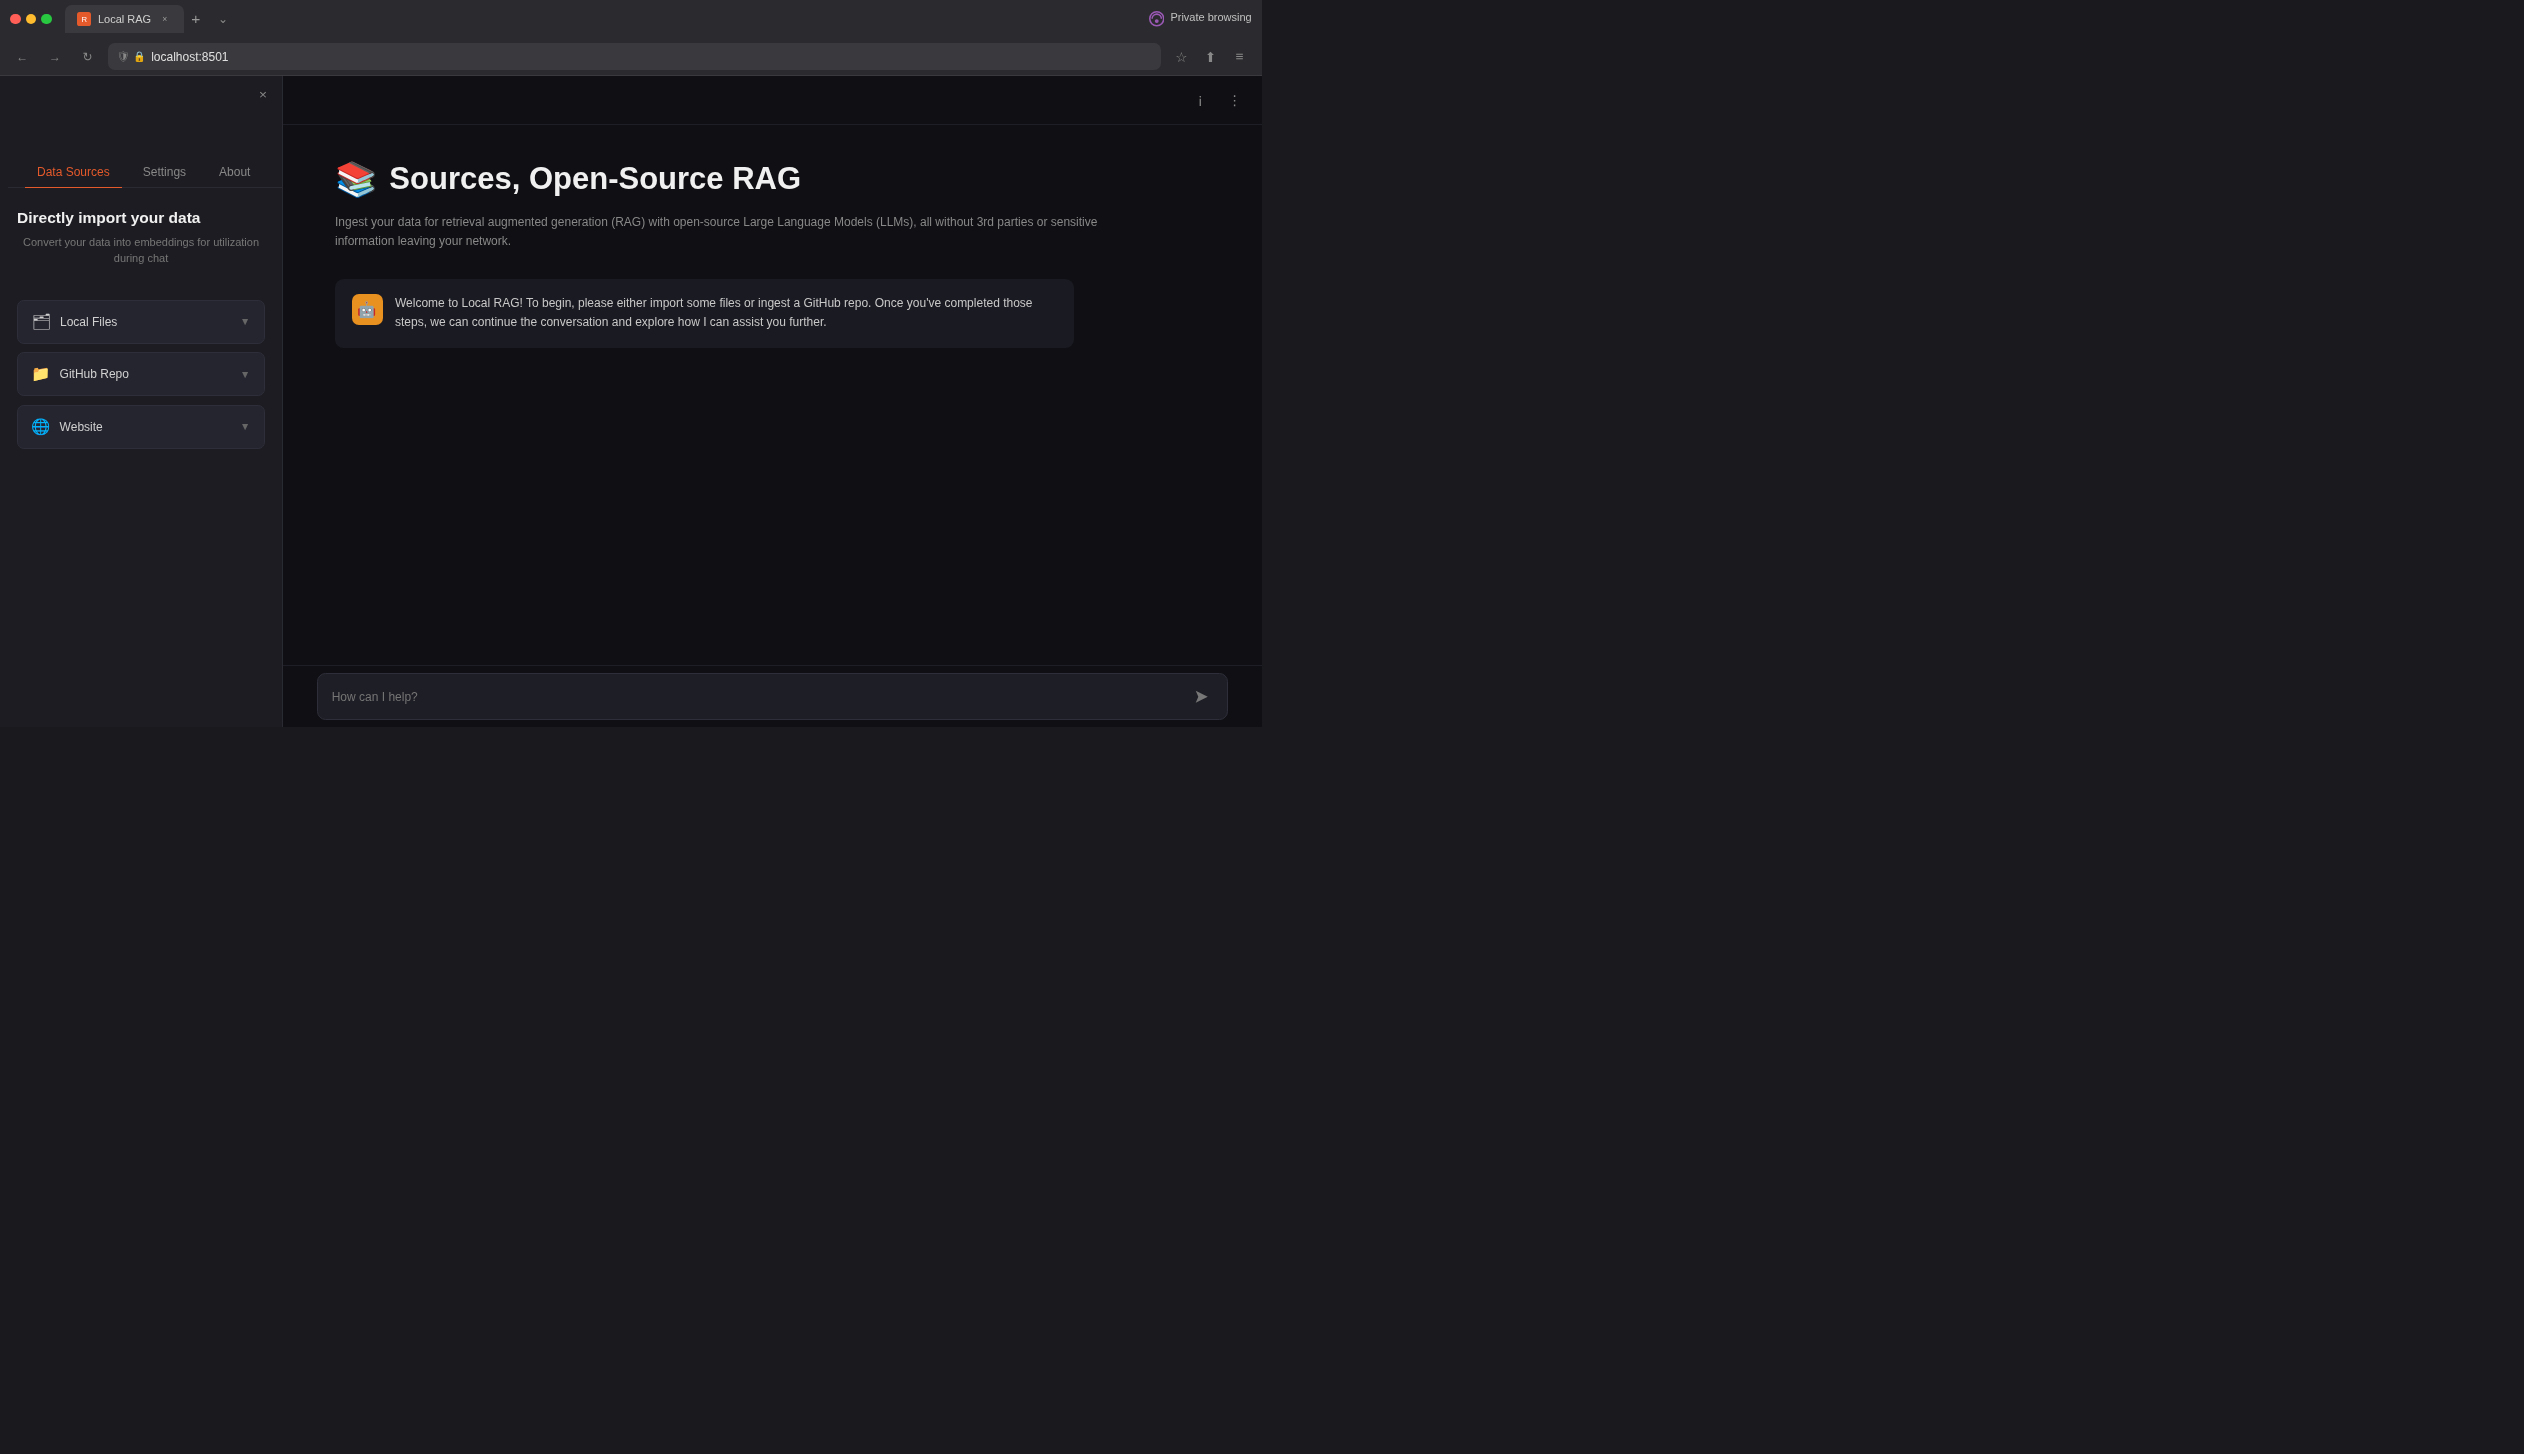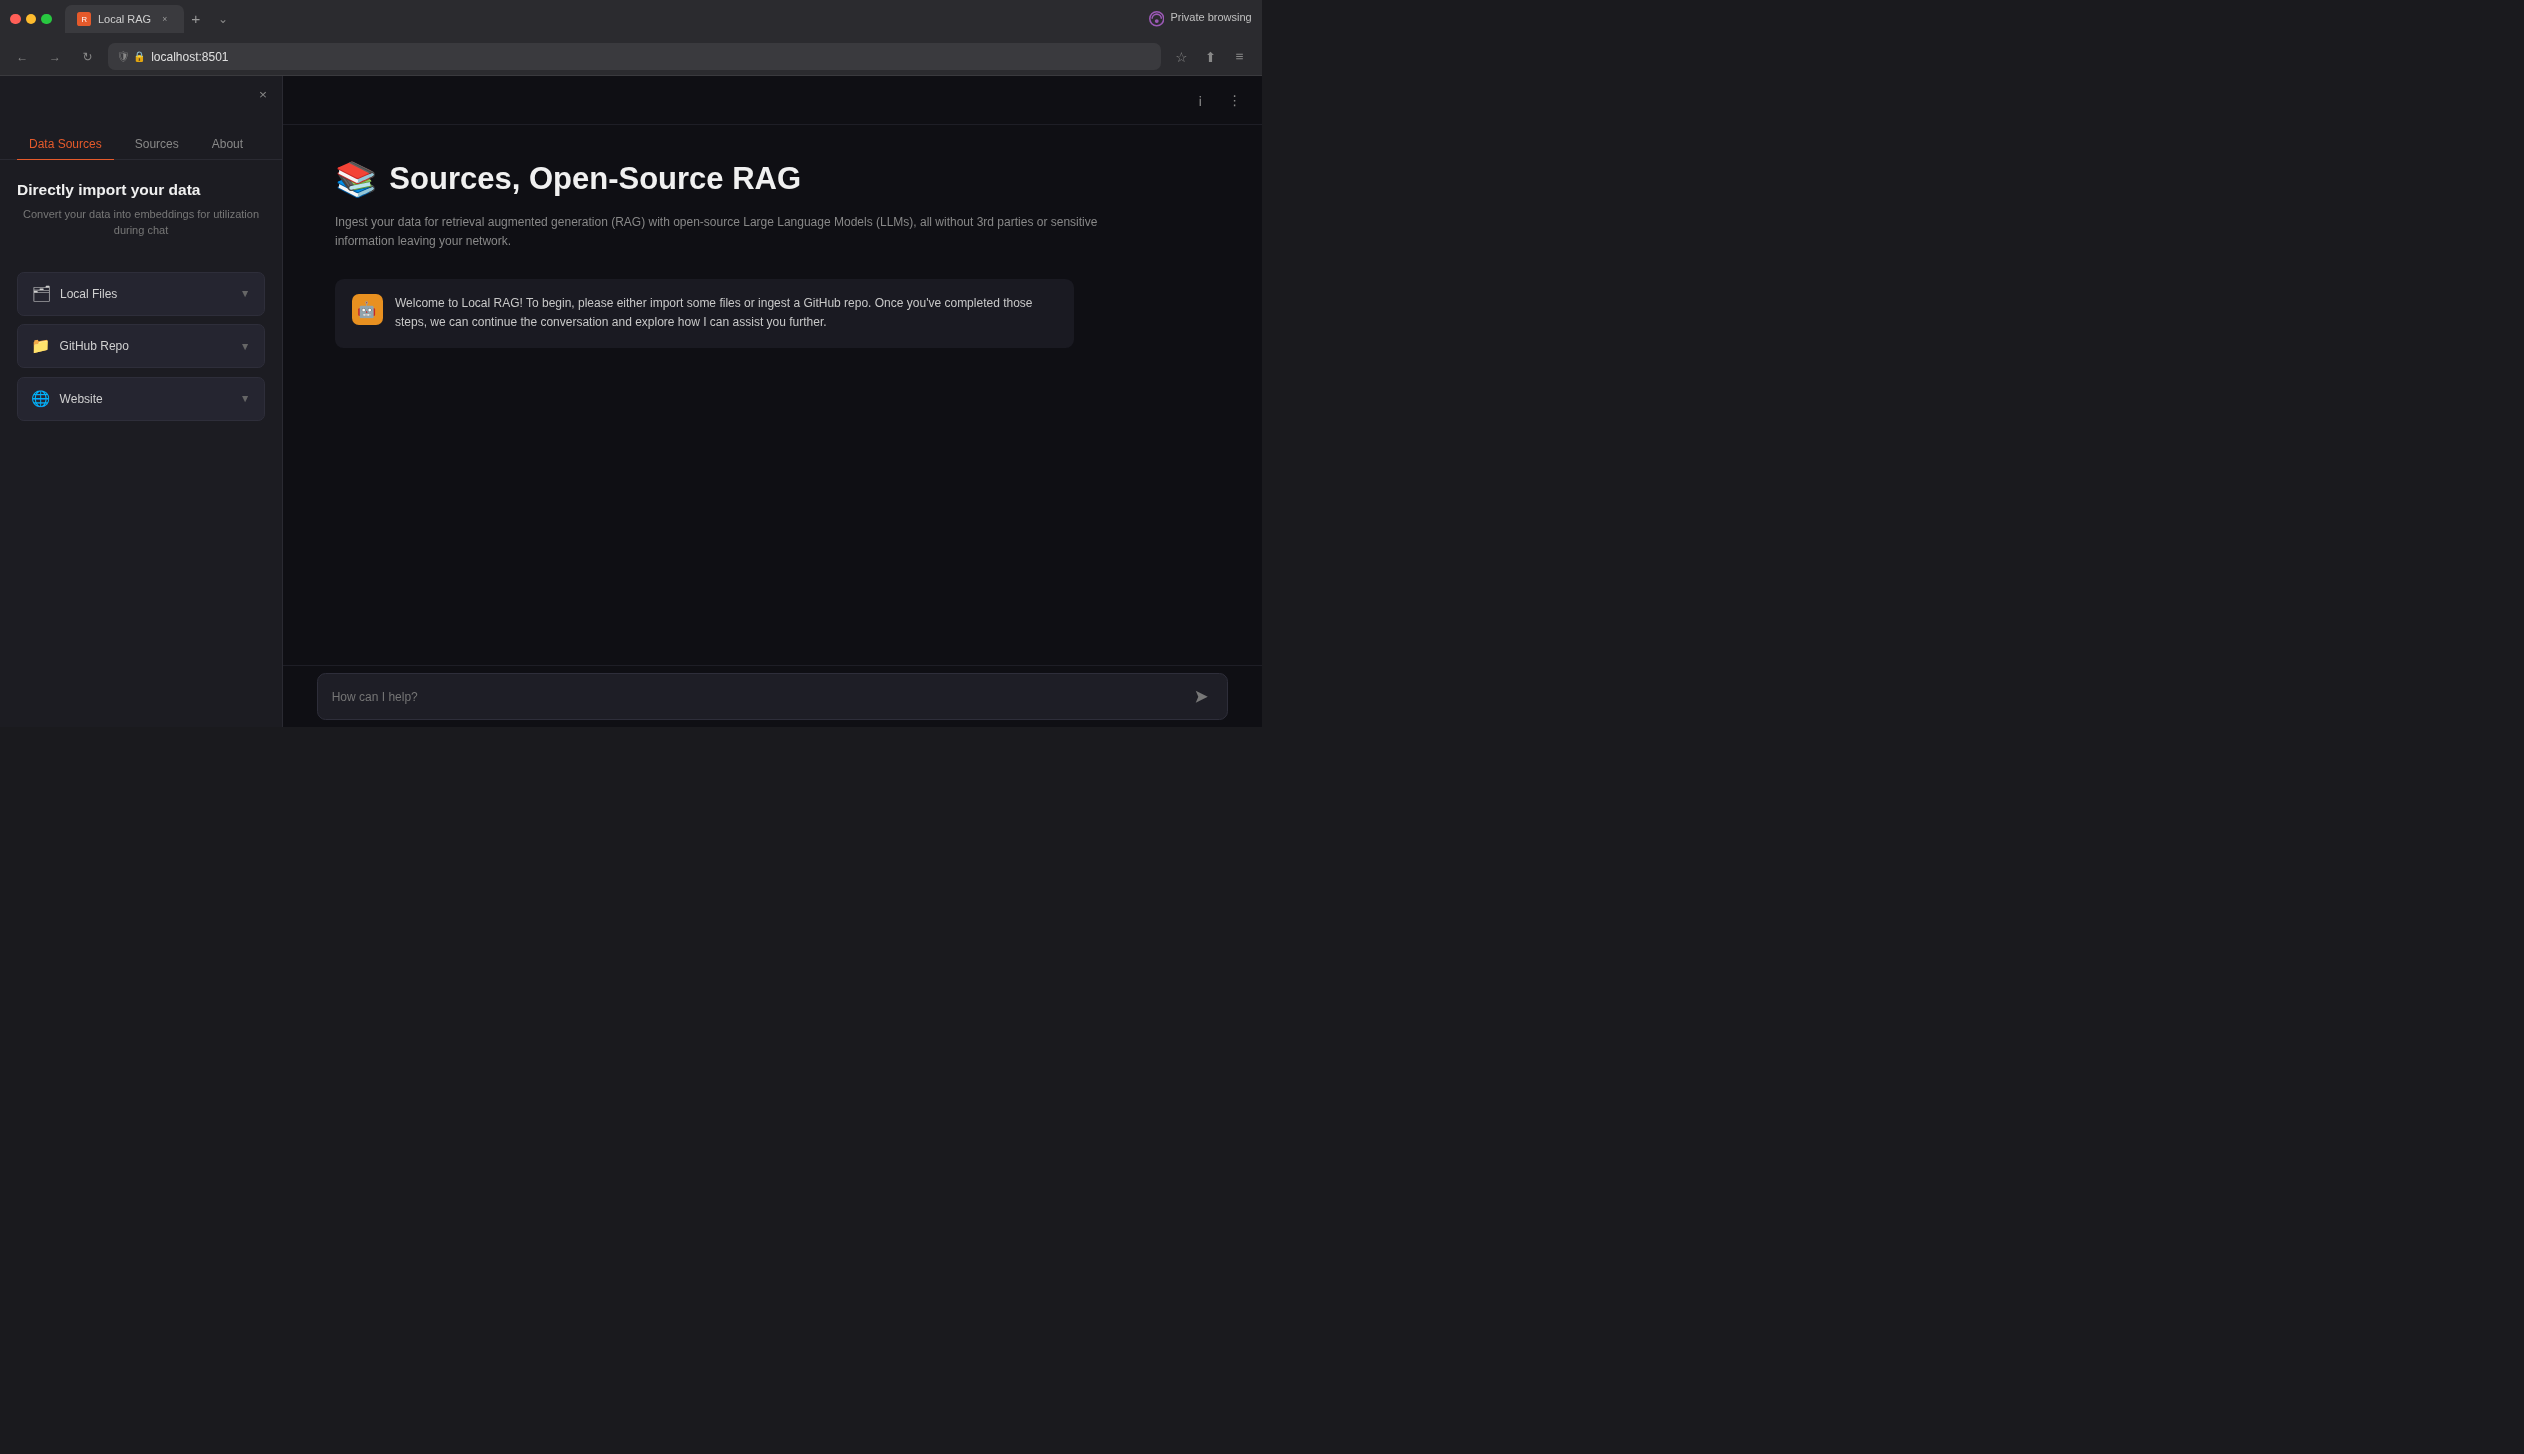--- a/index.html
+++ b/index.html
@@ -221,22 +221,23 @@
       justify-content: center;
       color: #888;
       font-size: 13.7px;
       cursor: pointer;
       border-radius: 3.4px;
     }
 
     .sidebar-tabs {
       display: flex;
       gap: 9px;
-      padding: 52px 17px 0;
+      padding: 80px 17px 0;
       border-bottom: 0.9px solid #2a2a32;
+      margin-left: 8px;
     }
 
     .sidebar-tab {
       padding: 8.6px 12px;
       font-size: 12px;
       color: #888;
       cursor: pointer;
       position: relative;
       border-bottom: 1.7px solid transparent;
       margin-bottom: -0.9px;
@@ -479,21 +480,21 @@
 <div class="app-content">
 
   <div class="sidebar">
     <div class="sidebar-close">×</div>
 
     <div class="sidebar-tabs">
       <div class="sidebar-tab active">
         <span>Data Sources</span>
       </div>
       <div class="sidebar-tab">
-        <span>Sources</span>
+        <span>Settings</span>
       </div>
       <div class="sidebar-tab">
         <span>About</span>
       </div>
     </div>
 
     <div class="sidebar-body">
       <div class="sidebar-title">Directly import your data</div>
       <div class="sidebar-subtitle">Convert your data into embeddings for utilization during chat</div>
 

